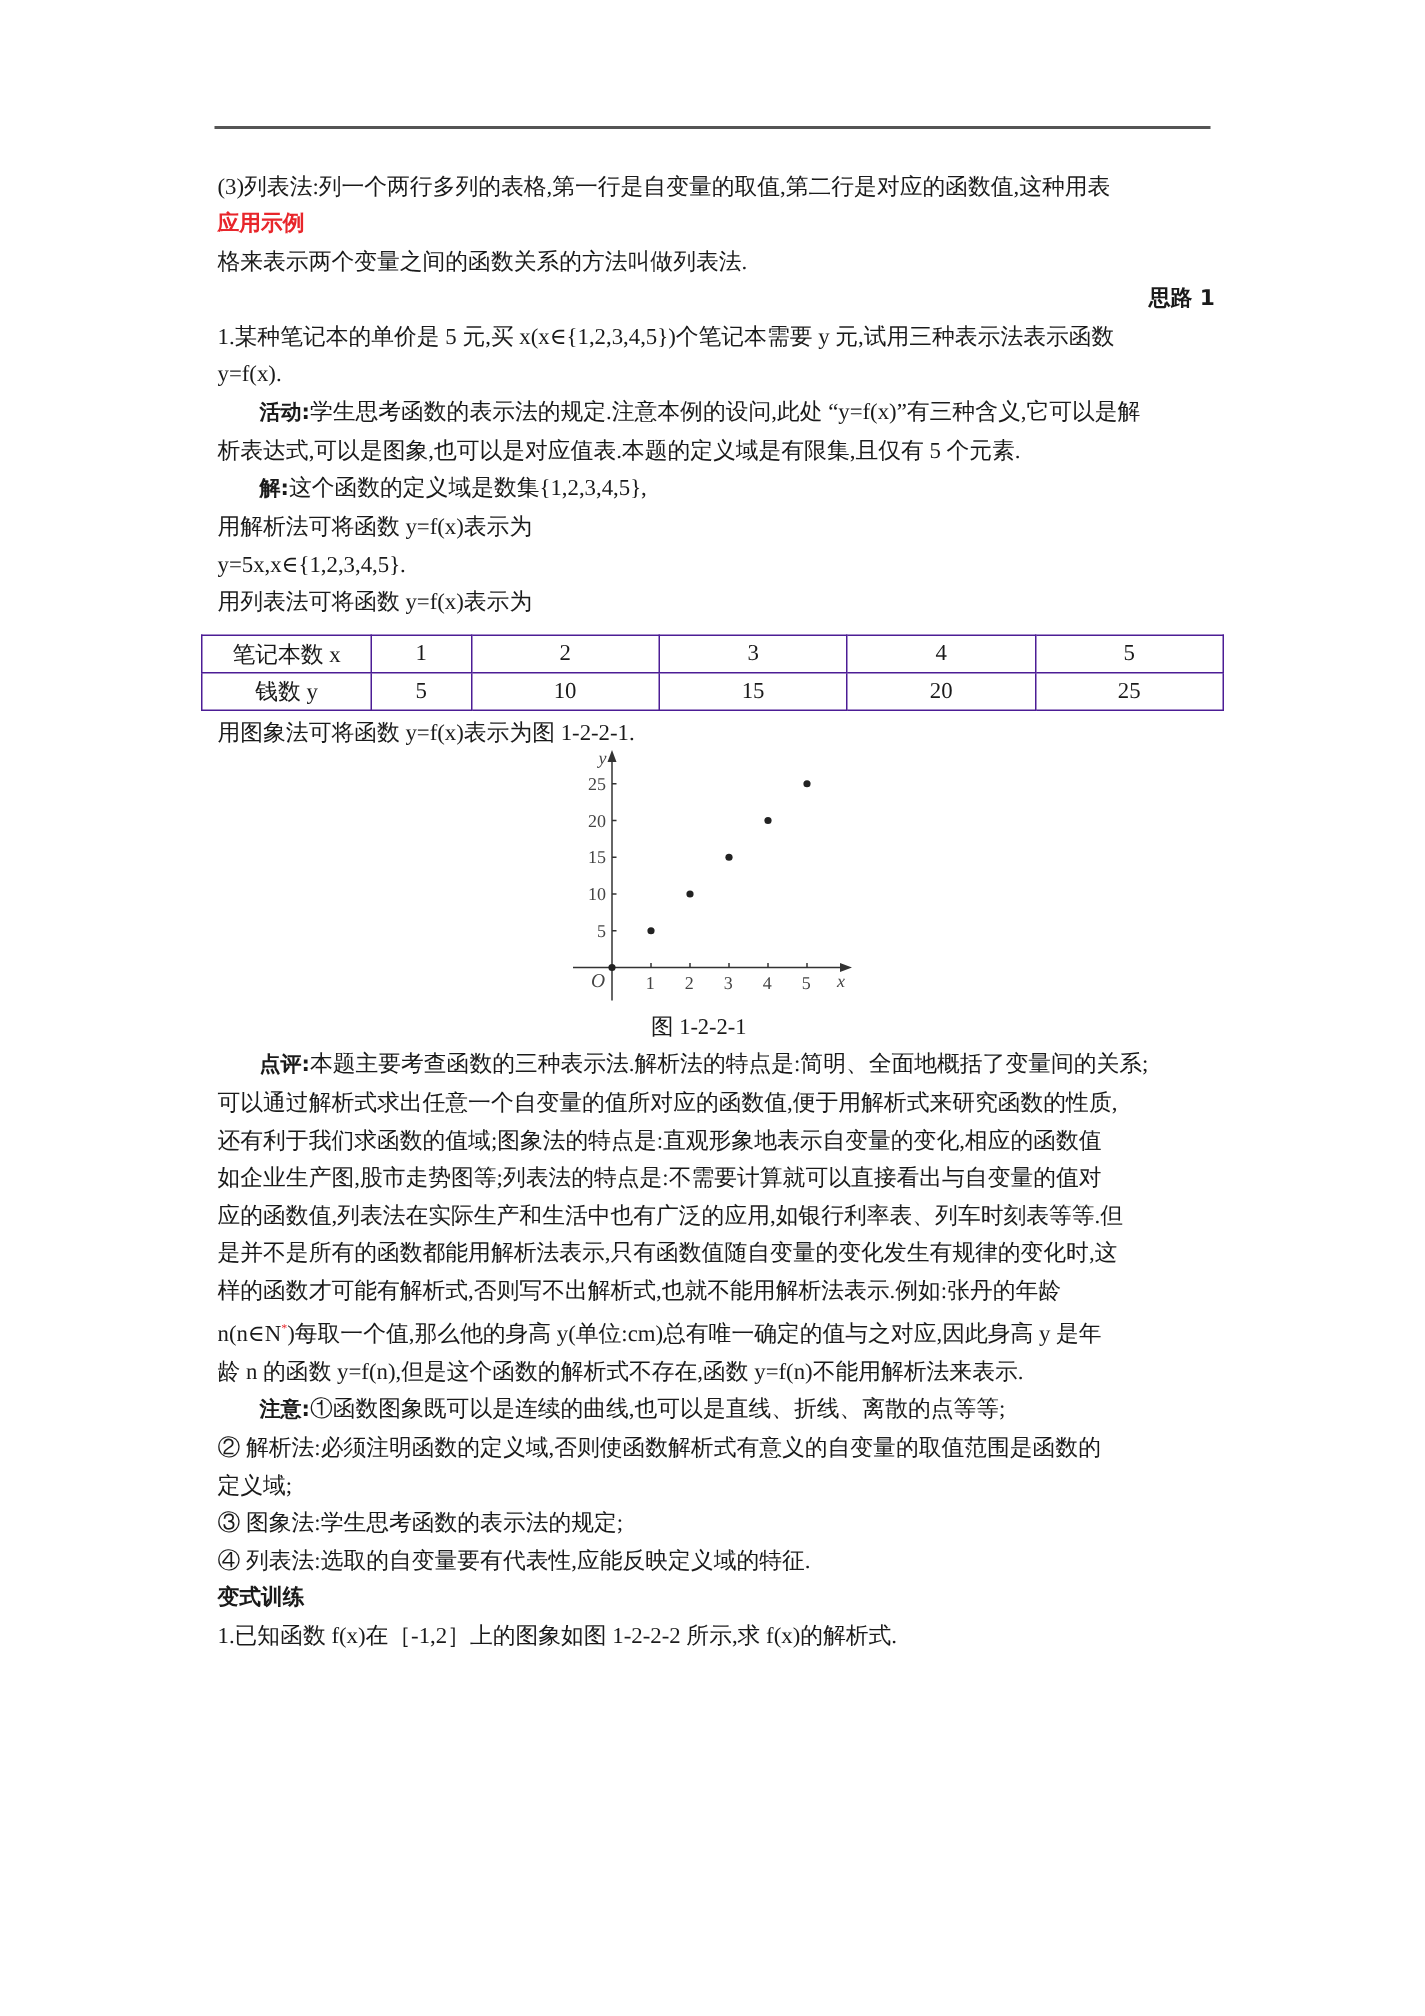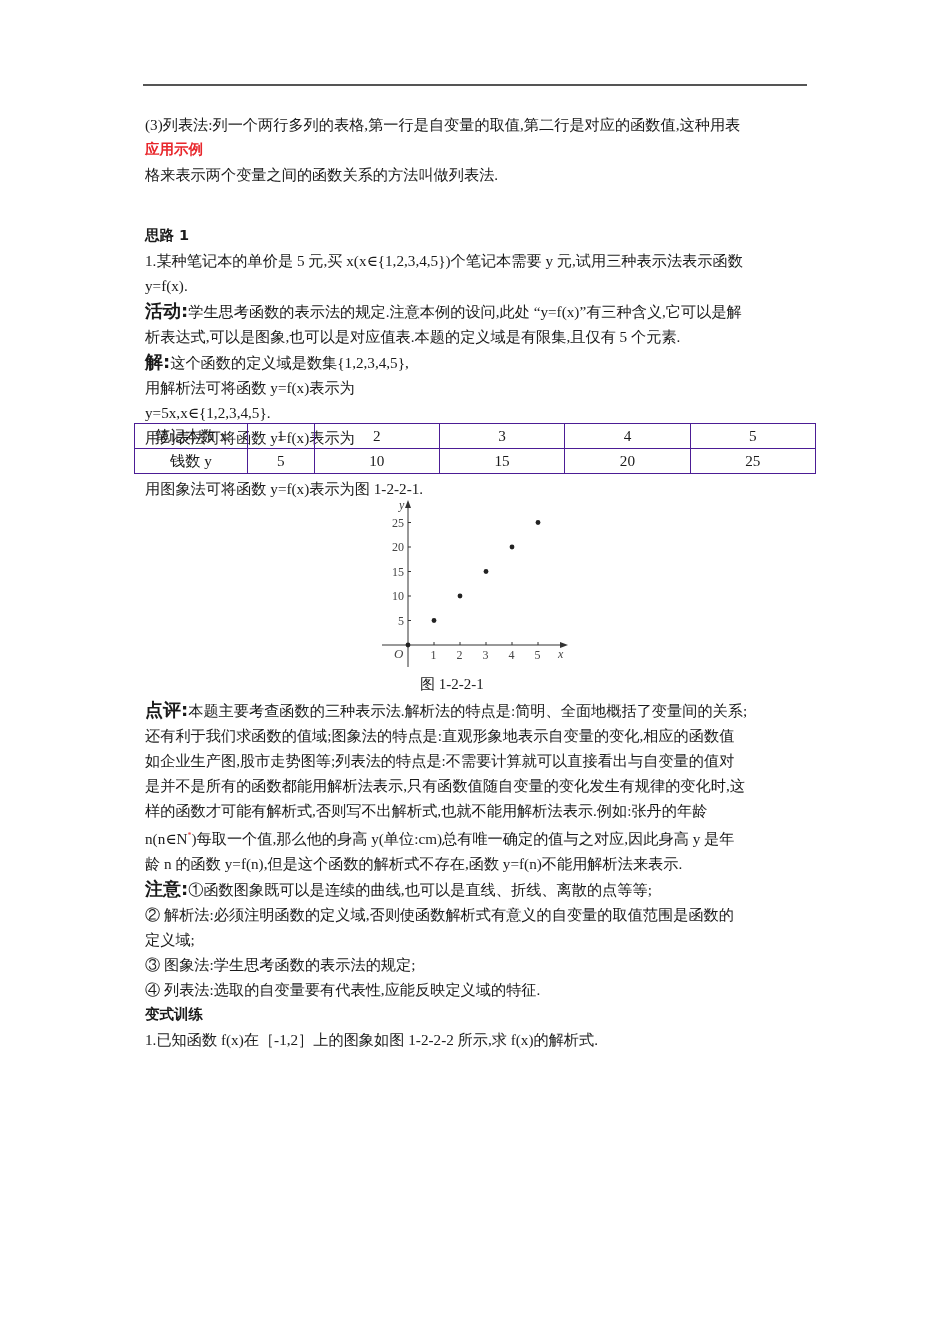--- a/index.html
+++ b/index.html
@@ -3,31 +3,31 @@
 <meta charset="utf-8">
 <style>
   html, body { margin: 0; padding: 0; background: #ffffff; }
   body { width: 950px; height: 1344px; position: relative; overflow: hidden;
          font-family: "Liberation Serif", "DejaVu Serif", serif; color: #1a1a1a; }
   .rule { position: absolute; left: 143px; top: 84px; width: 664px; height: 0;
           border-top: 2px solid #555; }
   .page { position: absolute; left: 145px; top: 112px; width: 665px; font-size: 15.2px; line-height: 25px; }
   .lines span.l { display: block; white-space: nowrap; }
   .red { color: #e8262b; font-weight: bold; font-family: "DejaVu Sans", sans-serif; font-size: 14.5px; }
-  .center-title { text-align: left; font-weight: bold; font-family: "DejaVu Sans", sans-serif; font-size: 14.5px; margin-top: 36px; }
-  .label-bold { font-weight: bold; font-family: "DejaVu Sans", sans-serif; font-size: 18px; }
+  .center-title { text-align: right; font-weight: bold; font-family: "DejaVu Sans", sans-serif; font-size: 14.5px; }
+  .label-bold { font-weight: bold; font-family: "DejaVu Sans", sans-serif; font-size: 14px; margin-left: 28px; }
   .section-bold { font-weight: bold; font-family: Liberation Serif, serif; font-size: 14.5px; }
   table.vt { position: absolute; left: 134px; top: 423px; width: 682px; border-collapse: collapse;
              font-size: 15.2px; }
   table.vt td { border: 1px solid #4c1d95; text-align: center; height: 24px; padding: 0; }
   table.vt td.hd { width: 112px; }
   .after-table { position: absolute; left: 145px; top: 476px; font-size: 15.2px; line-height: 25px; white-space: nowrap; }
   .chart { position: absolute; left: 370px; top: 495px; width: 210px; height: 210px; }
   .chart svg text { font-family: "Liberation Serif", serif; }
-  .caption { position: absolute; left: 420px; top: 675px; font-size: 15px; white-space: nowrap; }
+  .caption { position: absolute; left: 434px; top: 675px; font-size: 15px; white-space: nowrap; }
   .page2 { position: absolute; left: 145px; top: 697px; width: 665px; font-size: 15.2px; line-height: 25px; }
   sup.star { color: #e8262b; font-size: 8px; }
 </style>
 </head>
 <body>
 
 <div class="rule"></div>
 
 <div class="page lines">
   <span class="l">(3)列表法:列一个两行多列的表格,第一行是自变量的取值,第二行是对应的函数值,这种用表</span>
@@ -108,22 +108,24 @@
       <circle cx="168" cy="27.499999999999986" r="2.4" fill="#222"></circle>
     </svg>
 </div>
 
 <div class="caption">图 1-2-2-1</div>
 
 <div class="page2 lines">
   <span class="l">
     <span class="label-bold">点评:</span><span>本题主要考查函数的三种表示法.解析法的特点是:简明、全面地概括了变量间的关系;</span>
   </span>
+  <span class="l">可以通过解析式求出任意一个自变量的值所对应的函数值,便于用解析式来研究函数的性质,</span>
   <span class="l">还有利于我们求函数的值域;图象法的特点是:直观形象地表示自变量的变化,相应的函数值</span>
   <span class="l">如企业生产图,股市走势图等;列表法的特点是:不需要计算就可以直接看出与自变量的值对</span>
+  <span class="l">应的函数值,列表法在实际生产和生活中也有广泛的应用,如银行利率表、列车时刻表等等.但</span>
   <span class="l">是并不是所有的函数都能用解析法表示,只有函数值随自变量的变化发生有规律的变化时,这</span>
   <span class="l">样的函数才可能有解析式,否则写不出解析式,也就不能用解析法表示.例如:张丹的年龄</span>
   <span class="l">
     <span>n(n∈N</span><sup class="star">*</sup><span>)每取一个值,那么他的身高 y(单位:cm)总有唯一确定的值与之对应,因此身高 y 是年</span>
   </span>
   <span class="l">龄 n 的函数 y=f(n),但是这个函数的解析式不存在,函数 y=f(n)不能用解析法来表示.</span>
   <span class="l">
     <span class="label-bold">注意:</span><span>①函数图象既可以是连续的曲线,也可以是直线、折线、离散的点等等;</span>
   </span>
   <span class="l">② 解析法:必须注明函数的定义域,否则使函数解析式有意义的自变量的取值范围是函数的</span>

